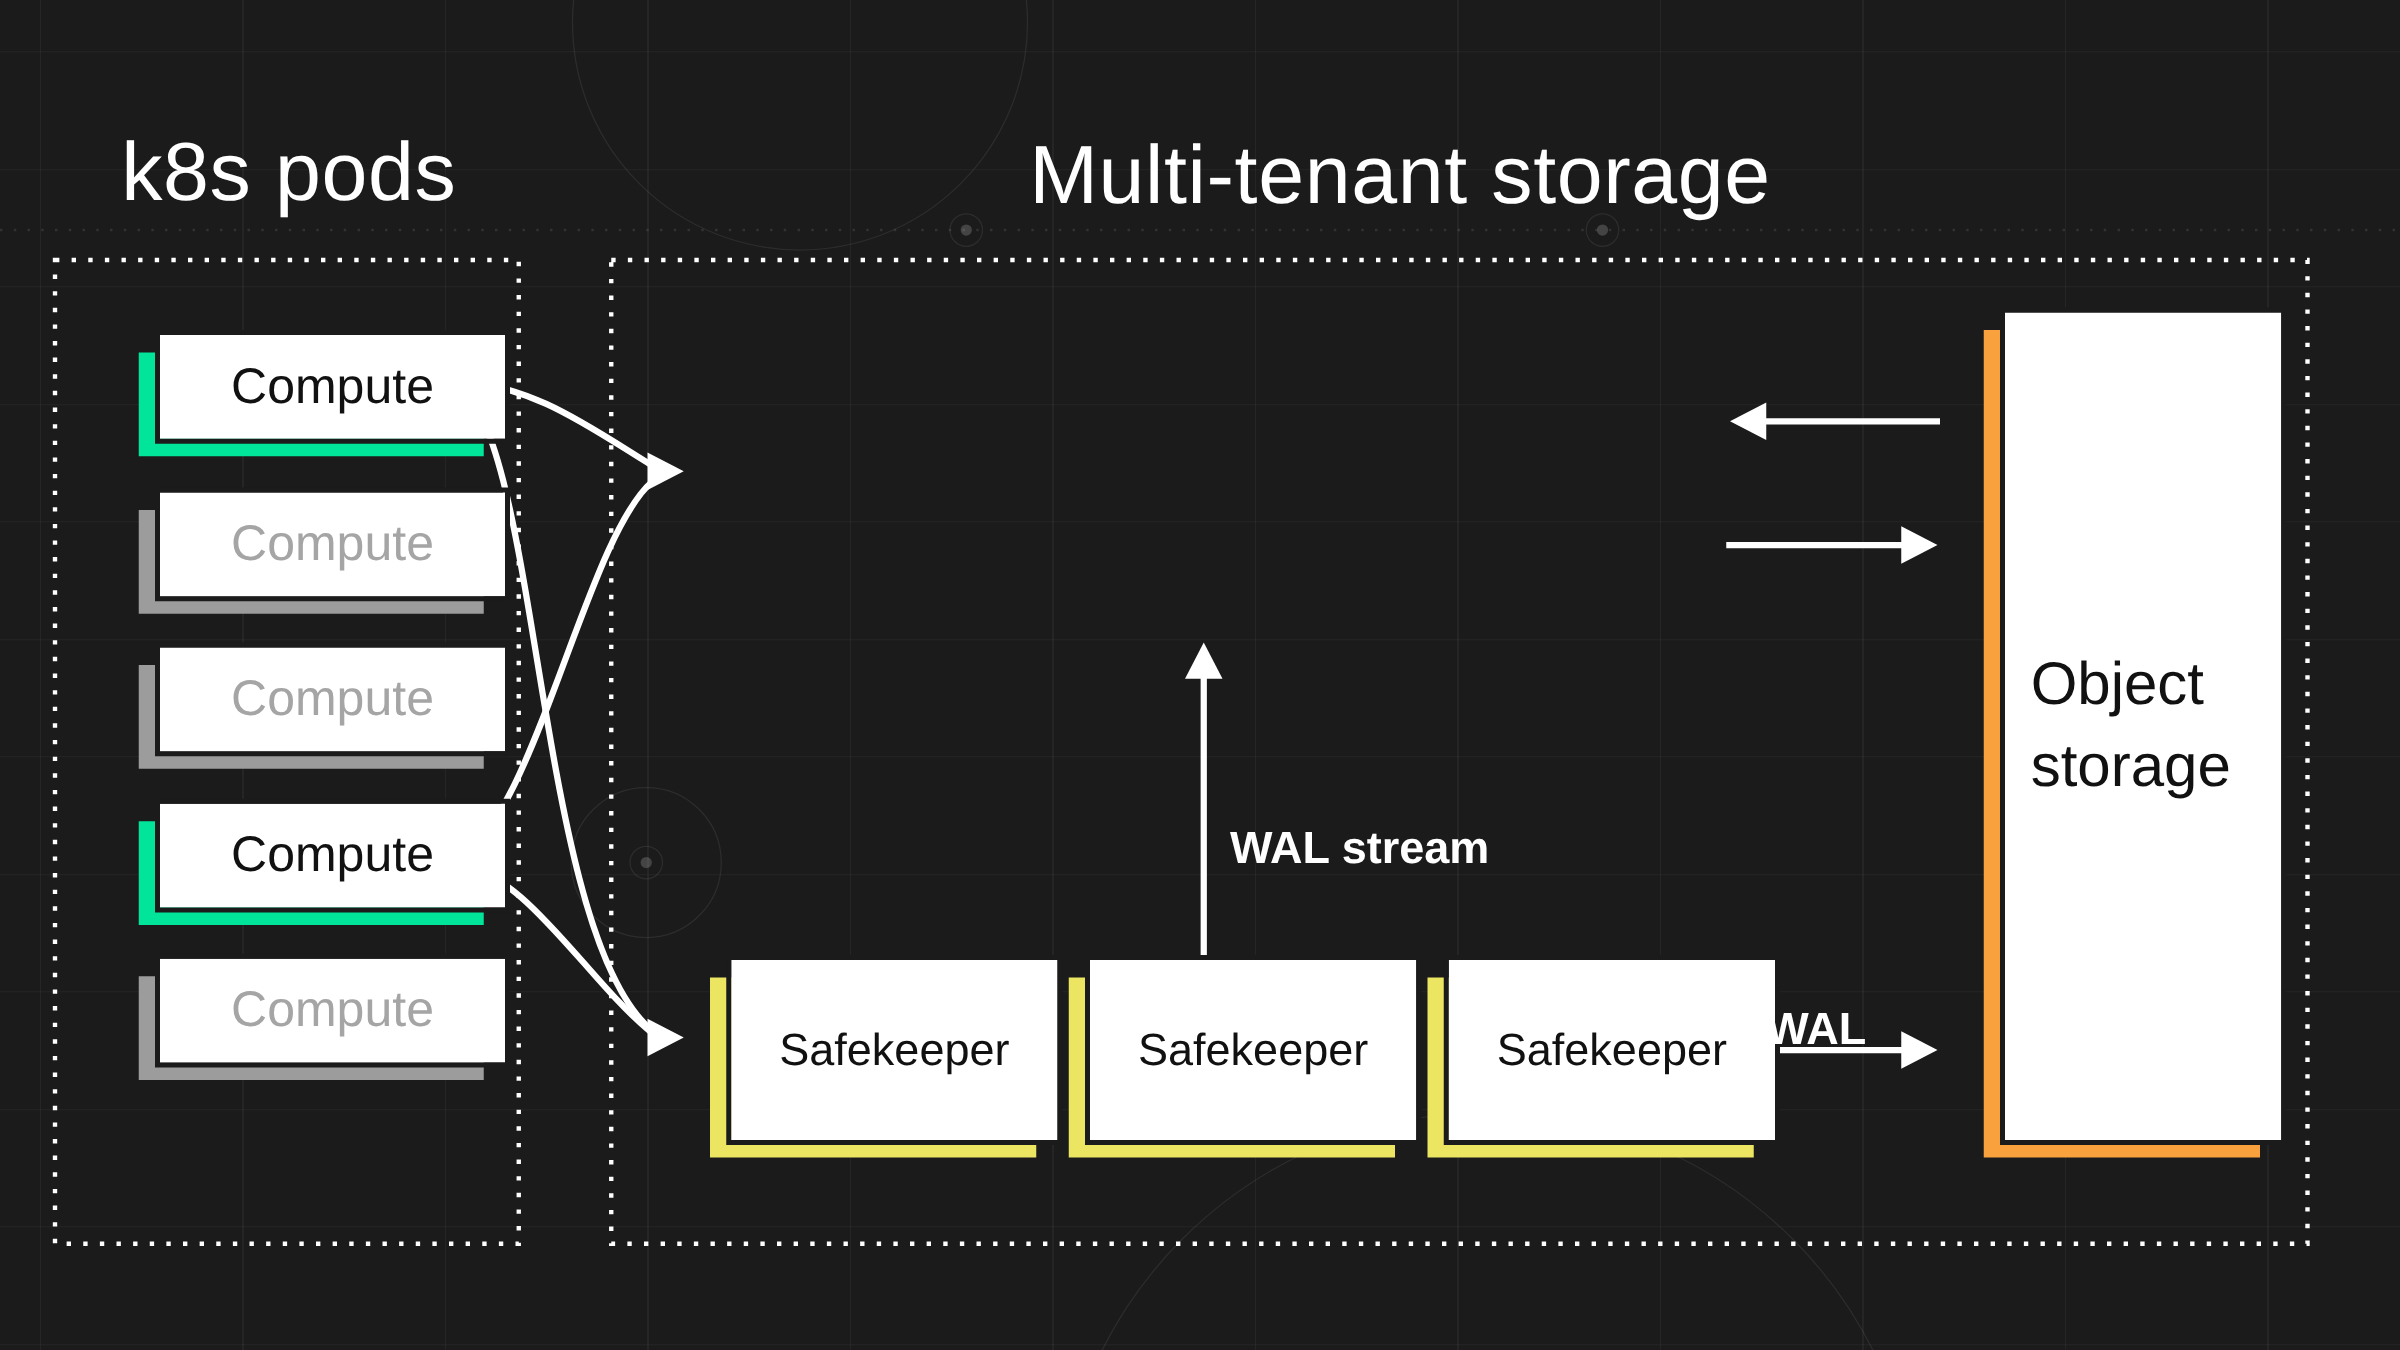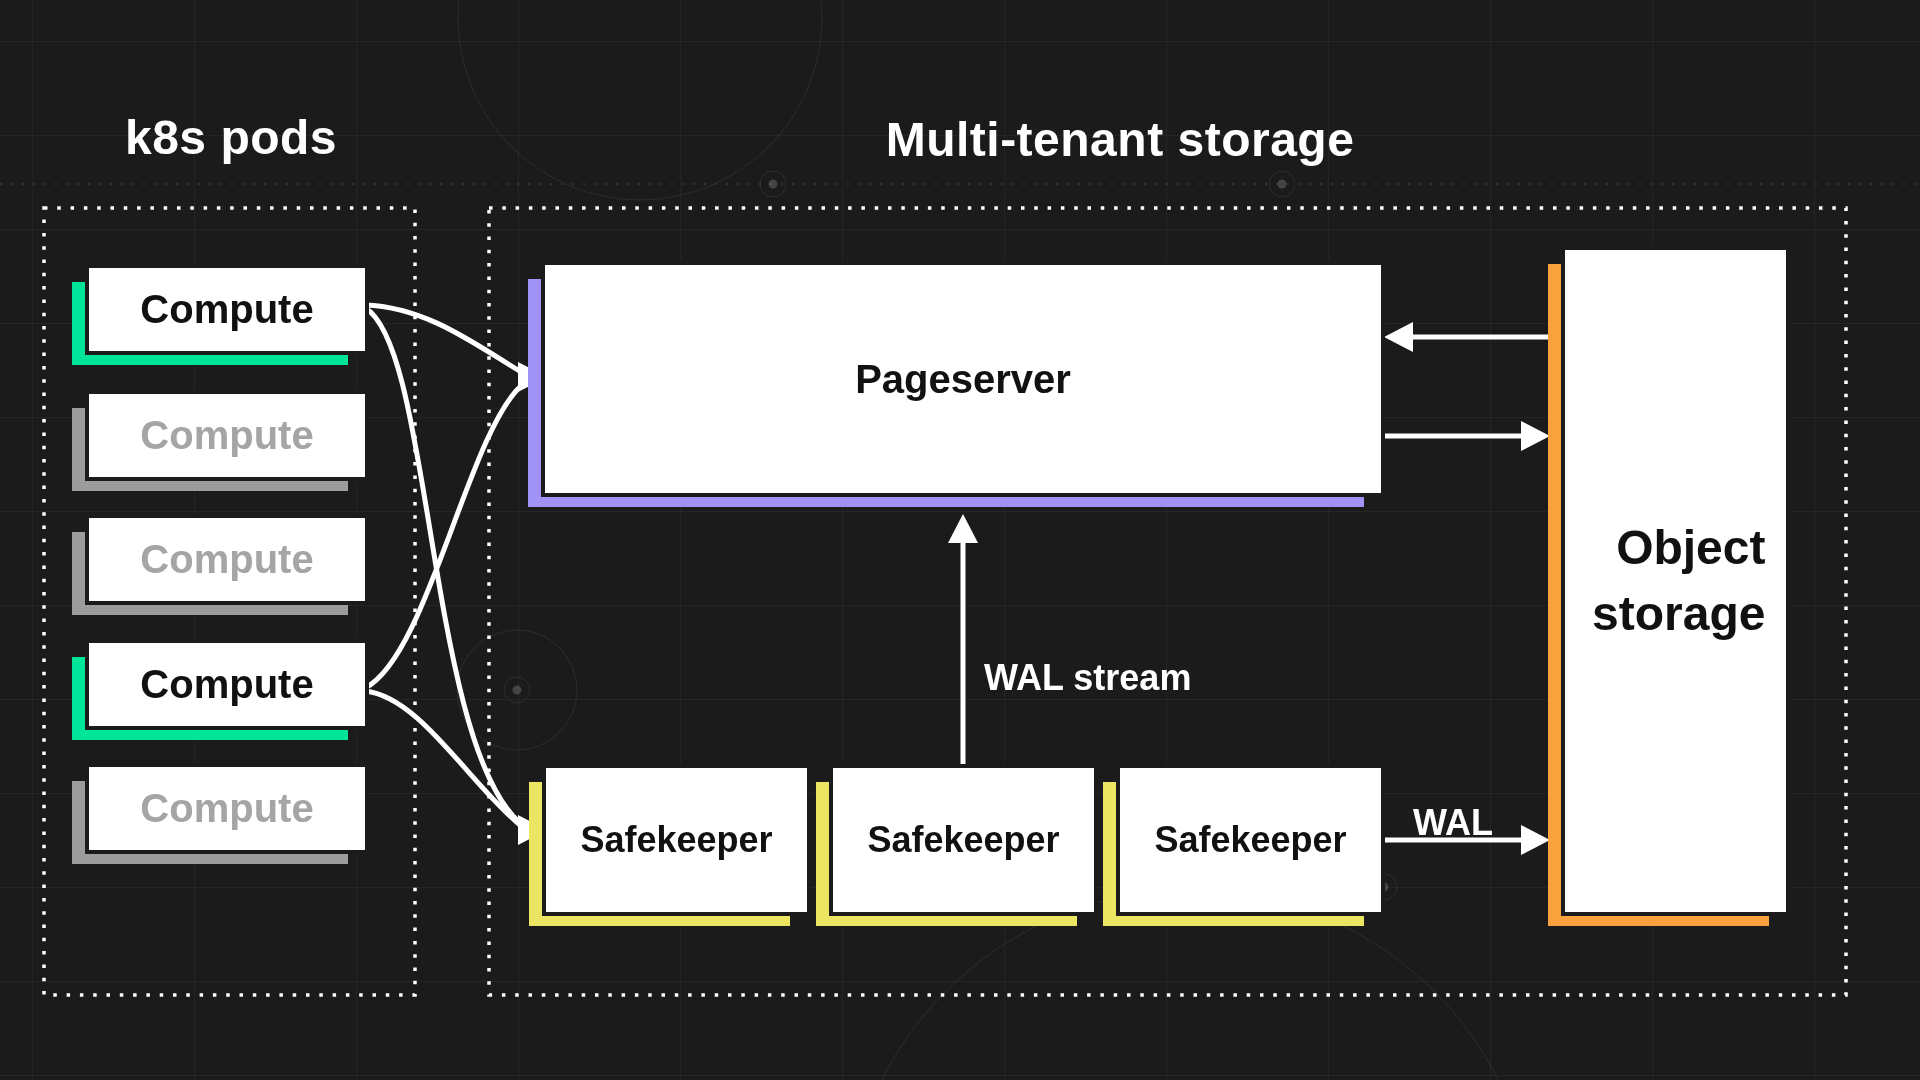--- a/index.html
+++ b/index.html
@@ -12,27 +12,27 @@
   #stage{
     position:relative; width:1920px; height:1080px; overflow:hidden;
     background-color:var(--bg);
     background-image:
       repeating-linear-gradient(to right, rgba(255,255,255,0.045) 0 1px, transparent 1px 162px),
       repeating-linear-gradient(to bottom, rgba(255,255,255,0.045) 0 1px, transparent 1px 94px);
     background-position:32px 0, 0 41px;
     font-family:"Liberation Sans","DejaVu Sans",sans-serif;
   }
   .title{
-    position:absolute; color:#fff; font-size:48px; font-weight:700;
+    position:absolute; color:#fff; font-size:66px; font-weight:400;
     transform:translate(-50%,-50%); white-space:nowrap; letter-spacing:0.5px;
   }
   .node{
     position:absolute; background:var(--box); outline:4px solid var(--bg);
-    display:flex; align-items:center; justify-content:center; text-align:right;
-    font-weight:700; color:var(--active-text);
+    display:flex; align-items:center; justify-content:center; text-align:left;
+    font-weight:400; color:var(--active-text);margin-left:39px;
   }
   .node.accent-green{box-shadow:-17px 14px 0 0 var(--active-accent);}
   .node.accent-gray{box-shadow:-17px 14px 0 0 var(--inactive-accent);}
   .node.accent-purple{box-shadow:-17px 14px 0 0 var(--pageserver-accent);}
   .node.accent-yellow{box-shadow:-17px 14px 0 0 var(--safekeeper-accent);}
   .node.accent-orange{box-shadow:-17px 14px 0 0 var(--object-accent);}
   .compute{left:89px; width:276px; height:83px; font-size:40px;}
   .compute.inactive{color:var(--inactive-text);}
   .annotation{
     position:absolute; color:#fff; font-size:36px; font-weight:700; white-space:nowrap;margin-top:39px;
@@ -114,23 +114,20 @@
   <div class="node compute inactive accent-gray" style="top:518px">
     <span>Compute</span>
   </div>
   <div class="node compute accent-green" style="top:643px">
     <span>Compute</span>
   </div>
   <div class="node compute inactive accent-gray" style="top:767px">
     <span>Compute</span>
   </div>
 
-  <div class="node accent-purple" style="left:545px; top:265px; width:836px; height:228px; font-size:40px">
-    <span>Pageserver</span>
-  </div>
 
   <div class="node accent-yellow" style="left:546px; top:768px; width:261px; height:144px; font-size:36px">
     <span>Safekeeper</span>
   </div>
   <div class="node accent-yellow" style="left:833px; top:768px; width:261px; height:144px; font-size:36px">
     <span>Safekeeper</span>
   </div>
   <div class="node accent-yellow" style="left:1120px; top:768px; width:261px; height:144px; font-size:36px">
     <span>Safekeeper</span>
   </div>

